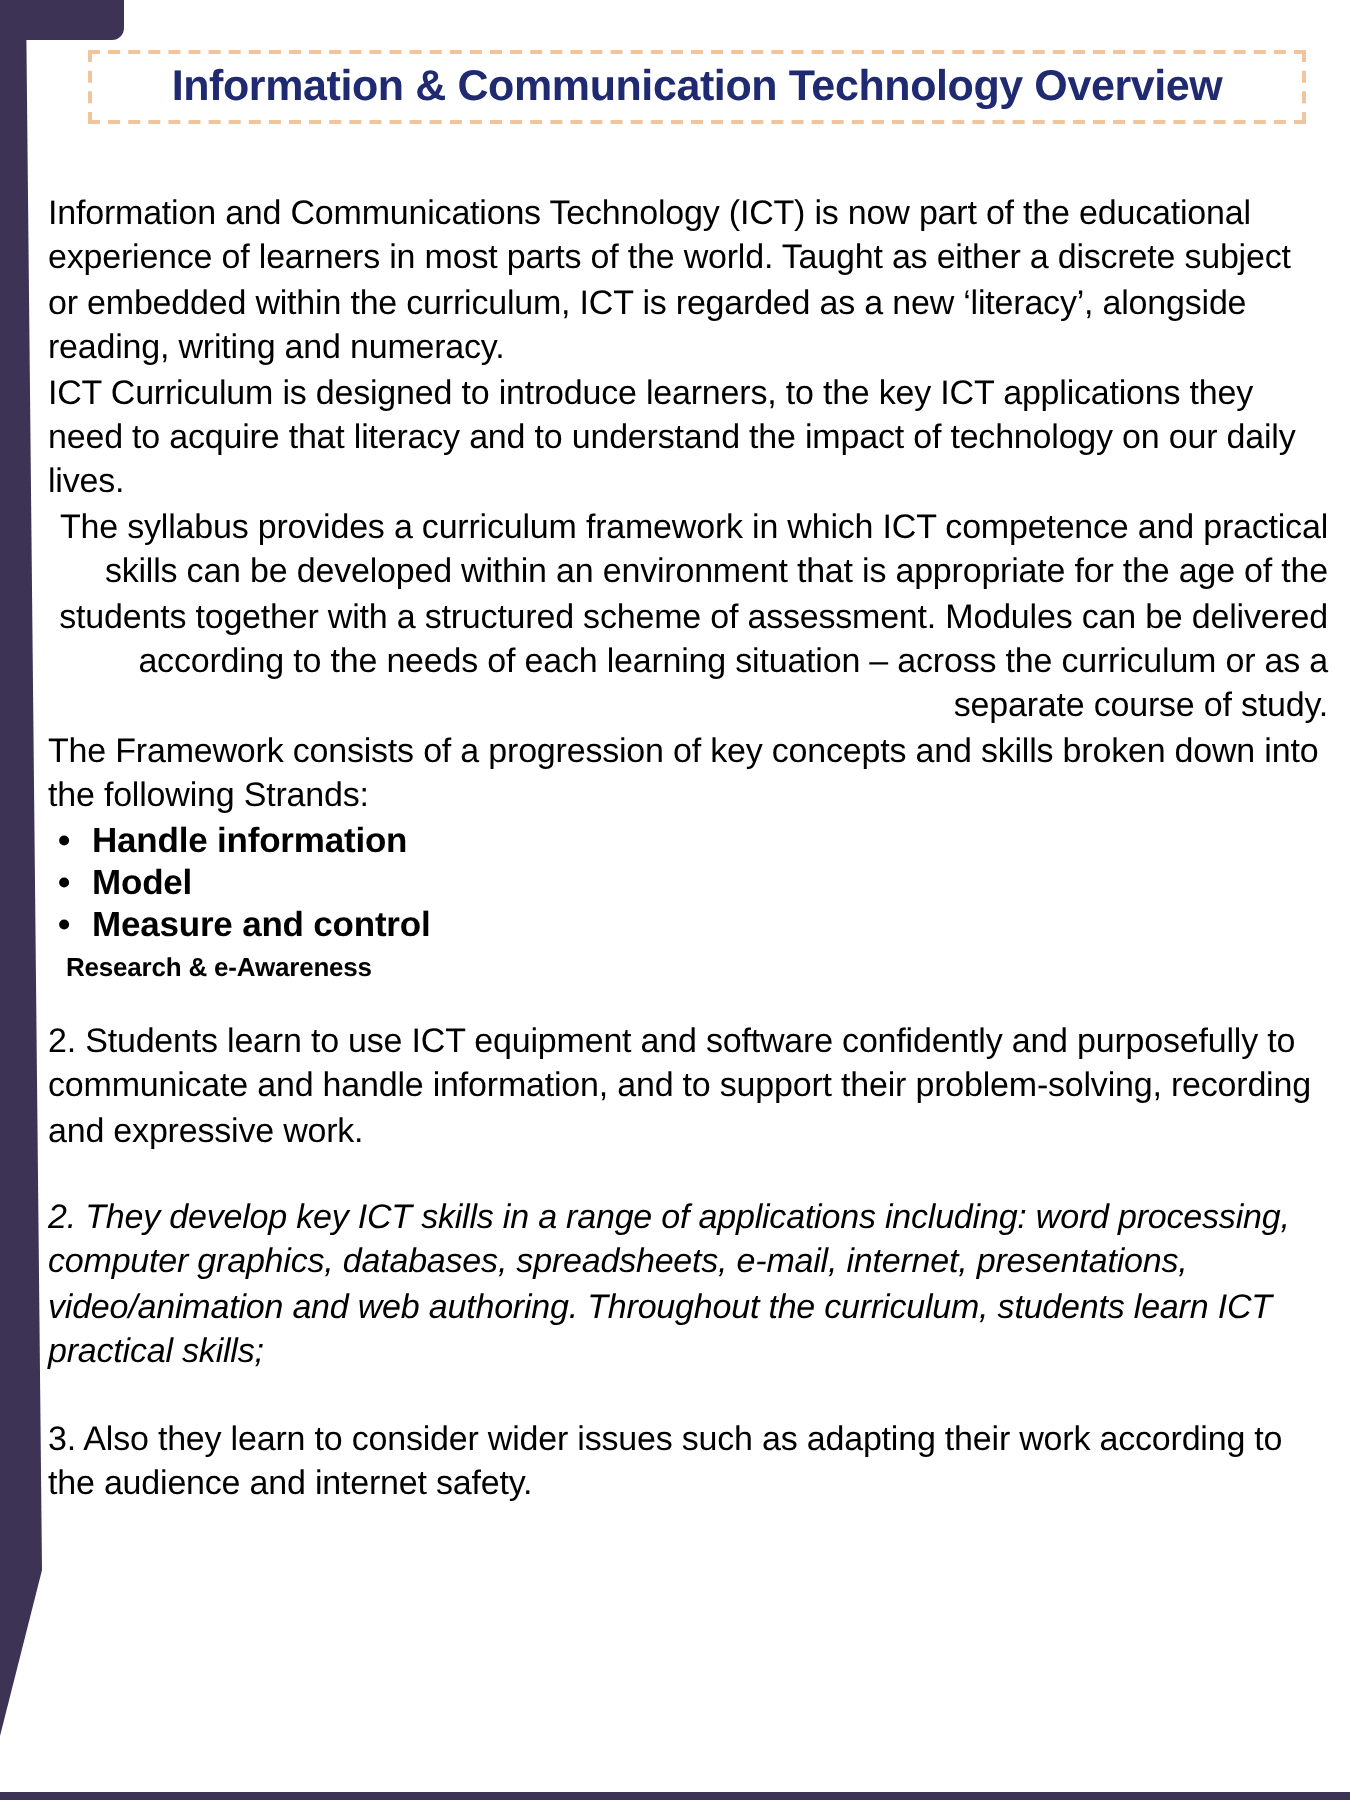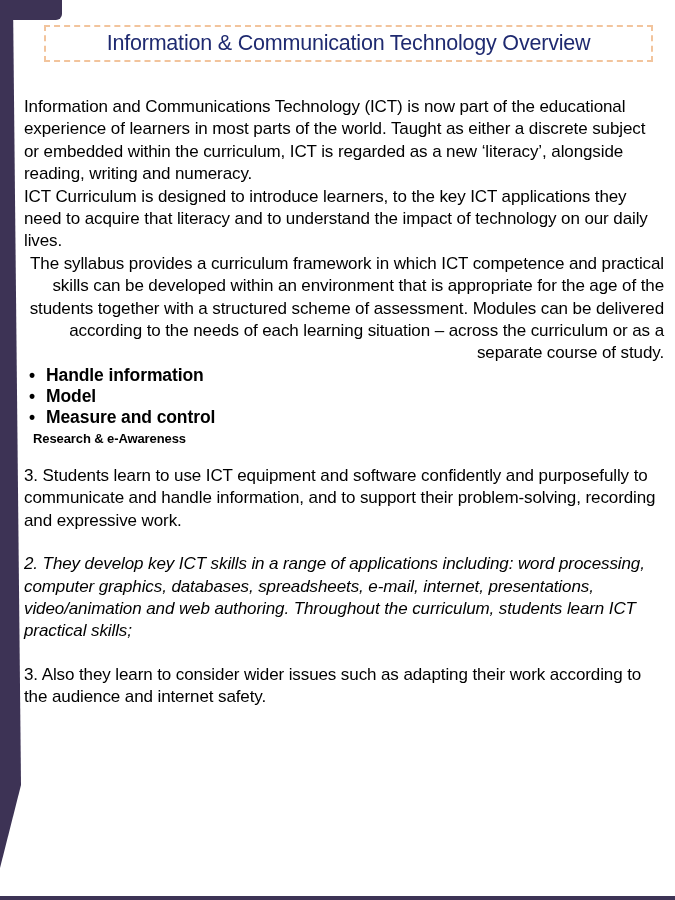--- a/index.html
+++ b/index.html
@@ -39,21 +39,21 @@
     left: 44px; top: 25px;
     width: 605px; height: 33px;
     border: 2px dashed #f2c49c;
     display: flex;
     align-items: center;
     justify-content: center;
   }
   .title-box h1 {
     margin: 0;
     font-size: 21.5px;
-    font-weight: normal;
+    font-weight: bold;
     letter-spacing: -0.2px;
     color: #1f2a70;
     white-space: nowrap;
   }
 
   
   .content {
     position: absolute;
     left: 24px; top: 96px;
     width: 640px;
@@ -105,35 +105,36 @@
   </div>
 
   <div class="content">
 
     <p class="p-intro">Information and Communications Technology (ICT) is now part of the educational experience of learners in most parts of the world. Taught as either a discrete subject or embedded within the curriculum, ICT is regarded as a new ‘literacy’, alongside reading, writing and numeracy.</p>
 
     <p class="p-curriculum">ICT Curriculum is designed to introduce learners, to the key ICT applications they need to acquire that literacy and to understand the impact of technology on our daily lives.</p>
 
     <p class="p-syllabus">The syllabus provides a curriculum framework in which ICT competence and practical skills can be developed within an environment that is appropriate for the age of the students together with a structured scheme of assessment. Modules can be delivered according to the needs of each learning situation – across the curriculum or as a separate course of study.</p>
 
+    <p class="p-framework">The Framework consists of a progression of key concepts and skills broken down into the following Strands:</p>
 
     <ul class="strands">
       <li>
         <span class="bullet">•</span><span>Handle information</span>
       </li>
       <li>
         <span class="bullet">•</span><span>Model</span>
       </li>
       <li>
         <span class="bullet">•</span><span>Measure and control</span>
       </li>
     </ul>
 
     <p class="p-research">Research &amp; e-Awareness</p>
 
-    <p class="p-num1">3. Students learn to use ICT equipment and software confidently and purposefully to communicate and handle information, and to support their problem-solving, recording and expressive work.</p>
+    <p class="p-num1">2. Students learn to use ICT equipment and software confidently and purposefully to communicate and handle information, and to support their problem-solving, recording and expressive work.</p>
 
     <p class="p-num2">2. They develop key ICT skills in a range of applications including: word processing, computer graphics, databases, spreadsheets, e-mail, internet, presentations, video/animation and web authoring. Throughout the curriculum, students learn ICT practical skills;</p>
 
     <p class="p-num3">3. Also they learn to consider wider issues such as adapting their work according to the audience and internet safety.</p>
 
   </div>
 </div>
 
 </body></html>

